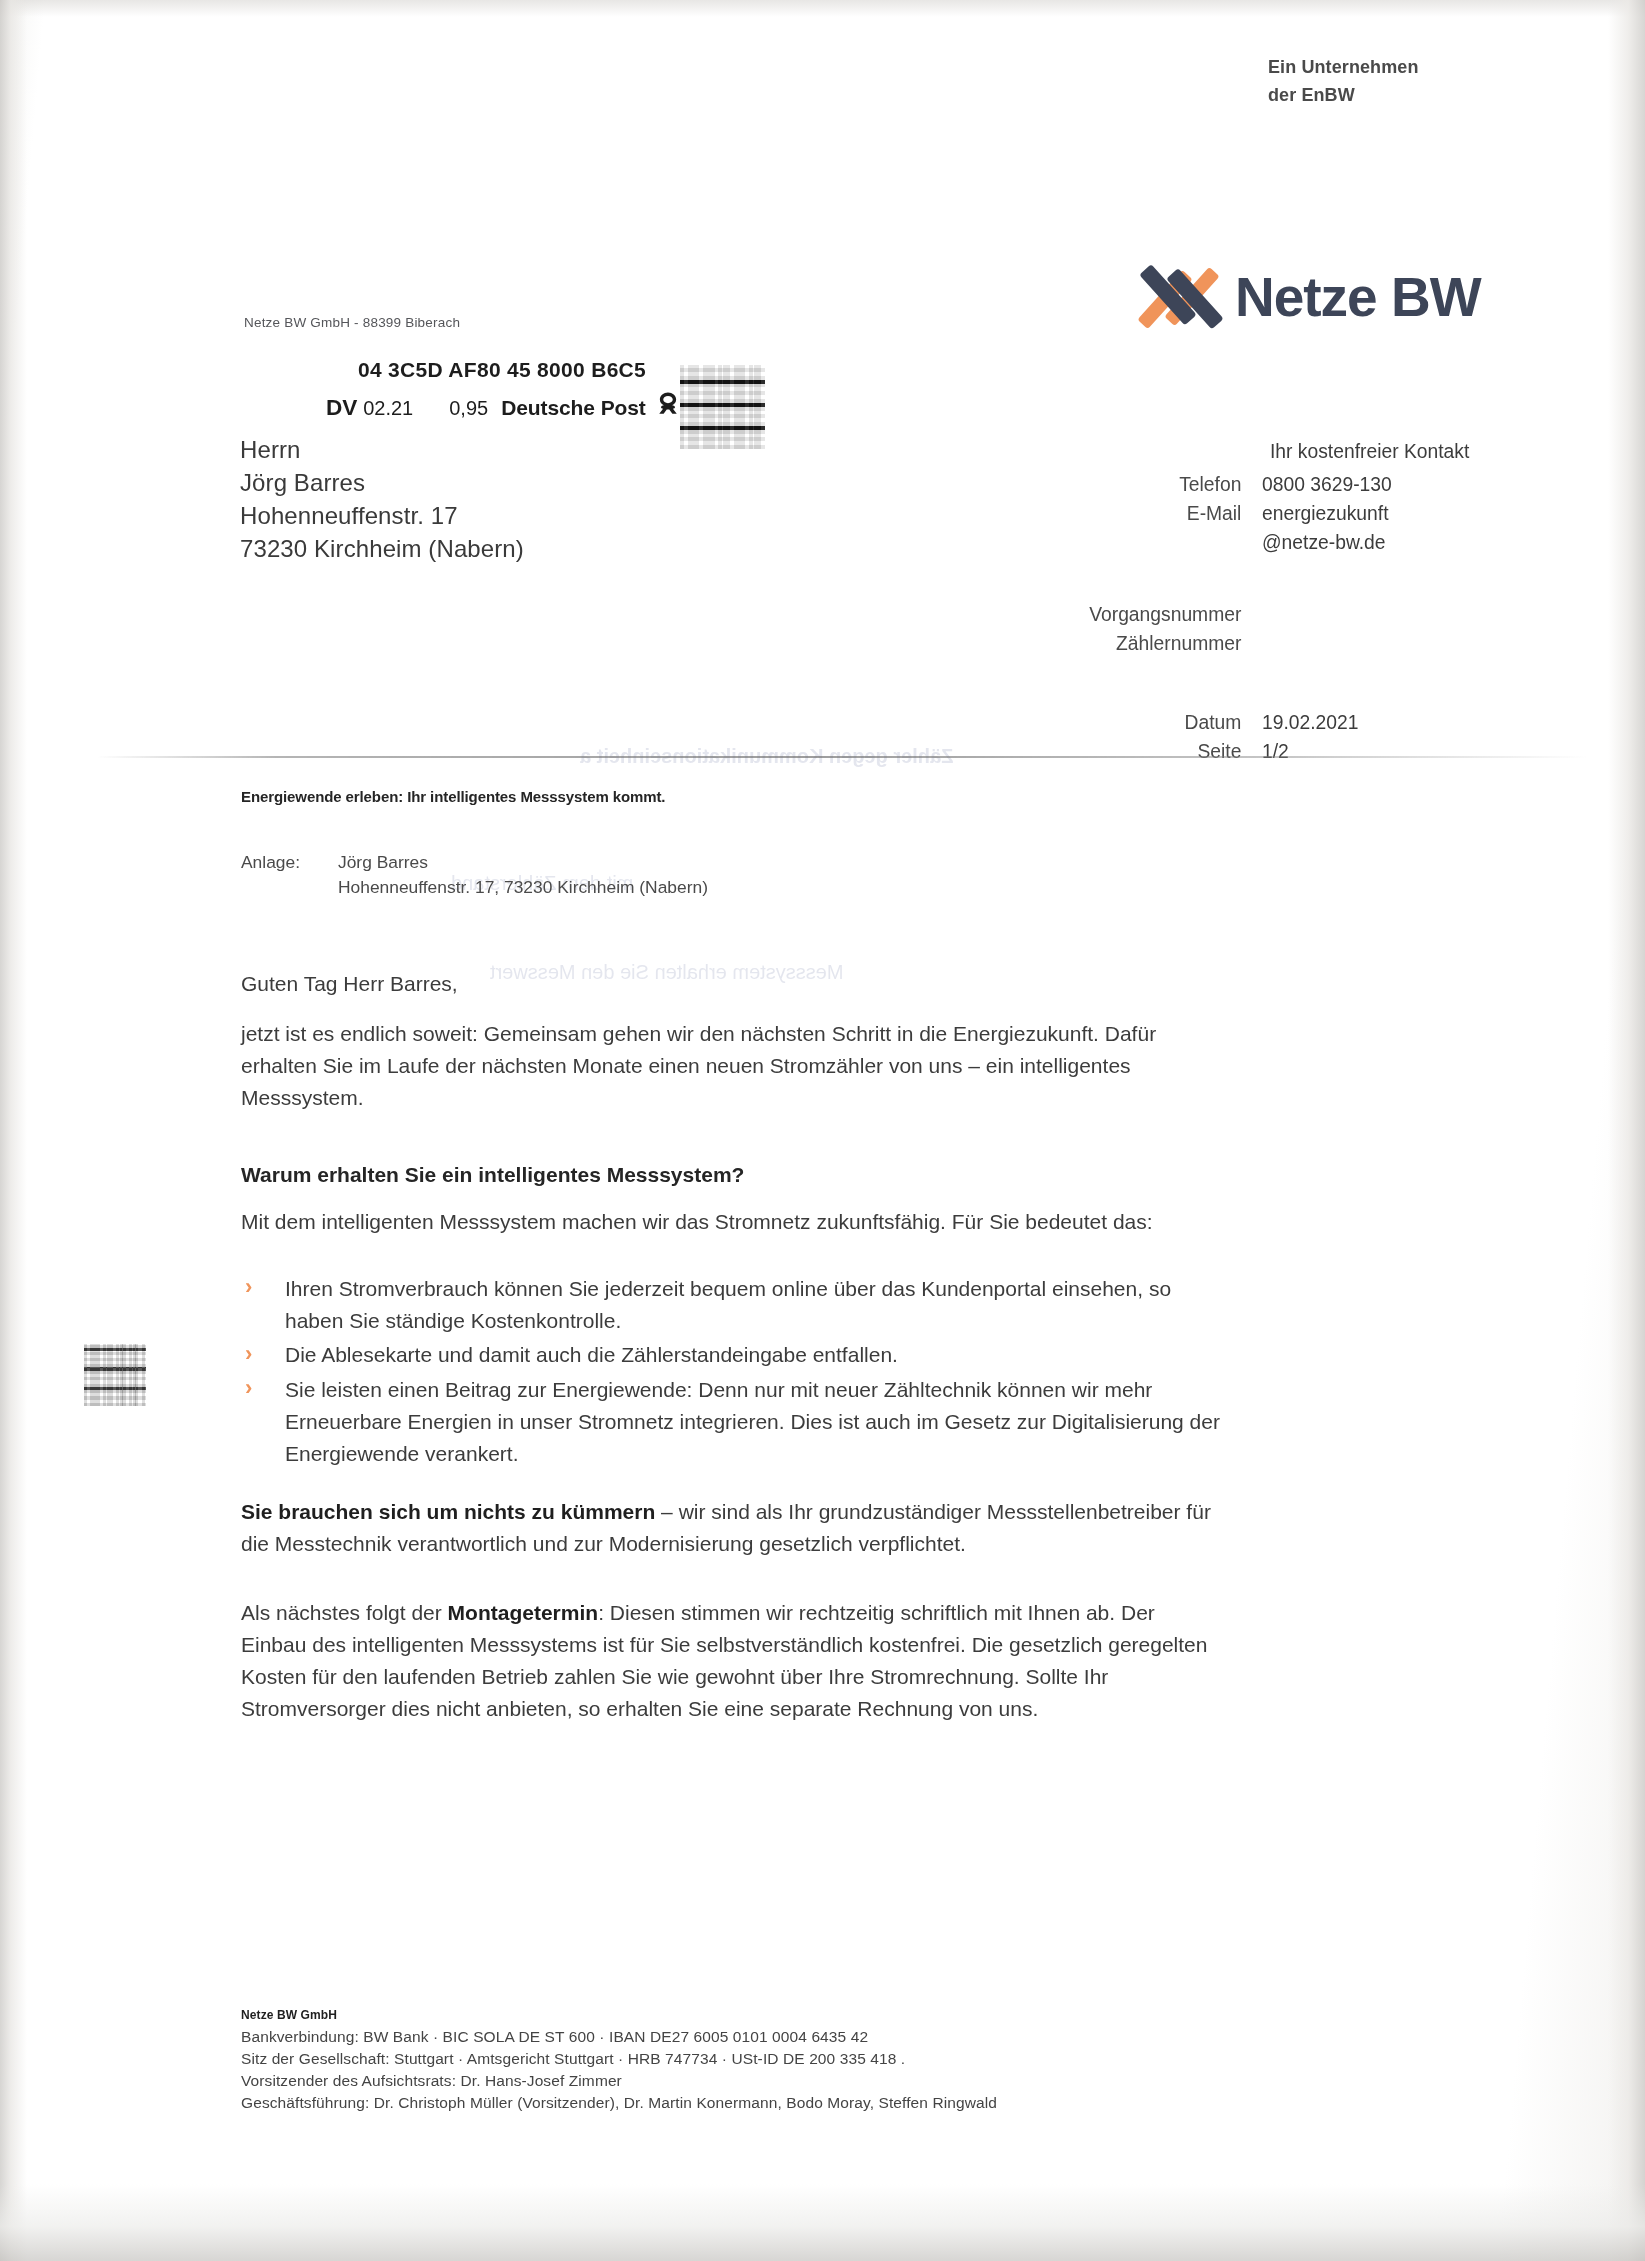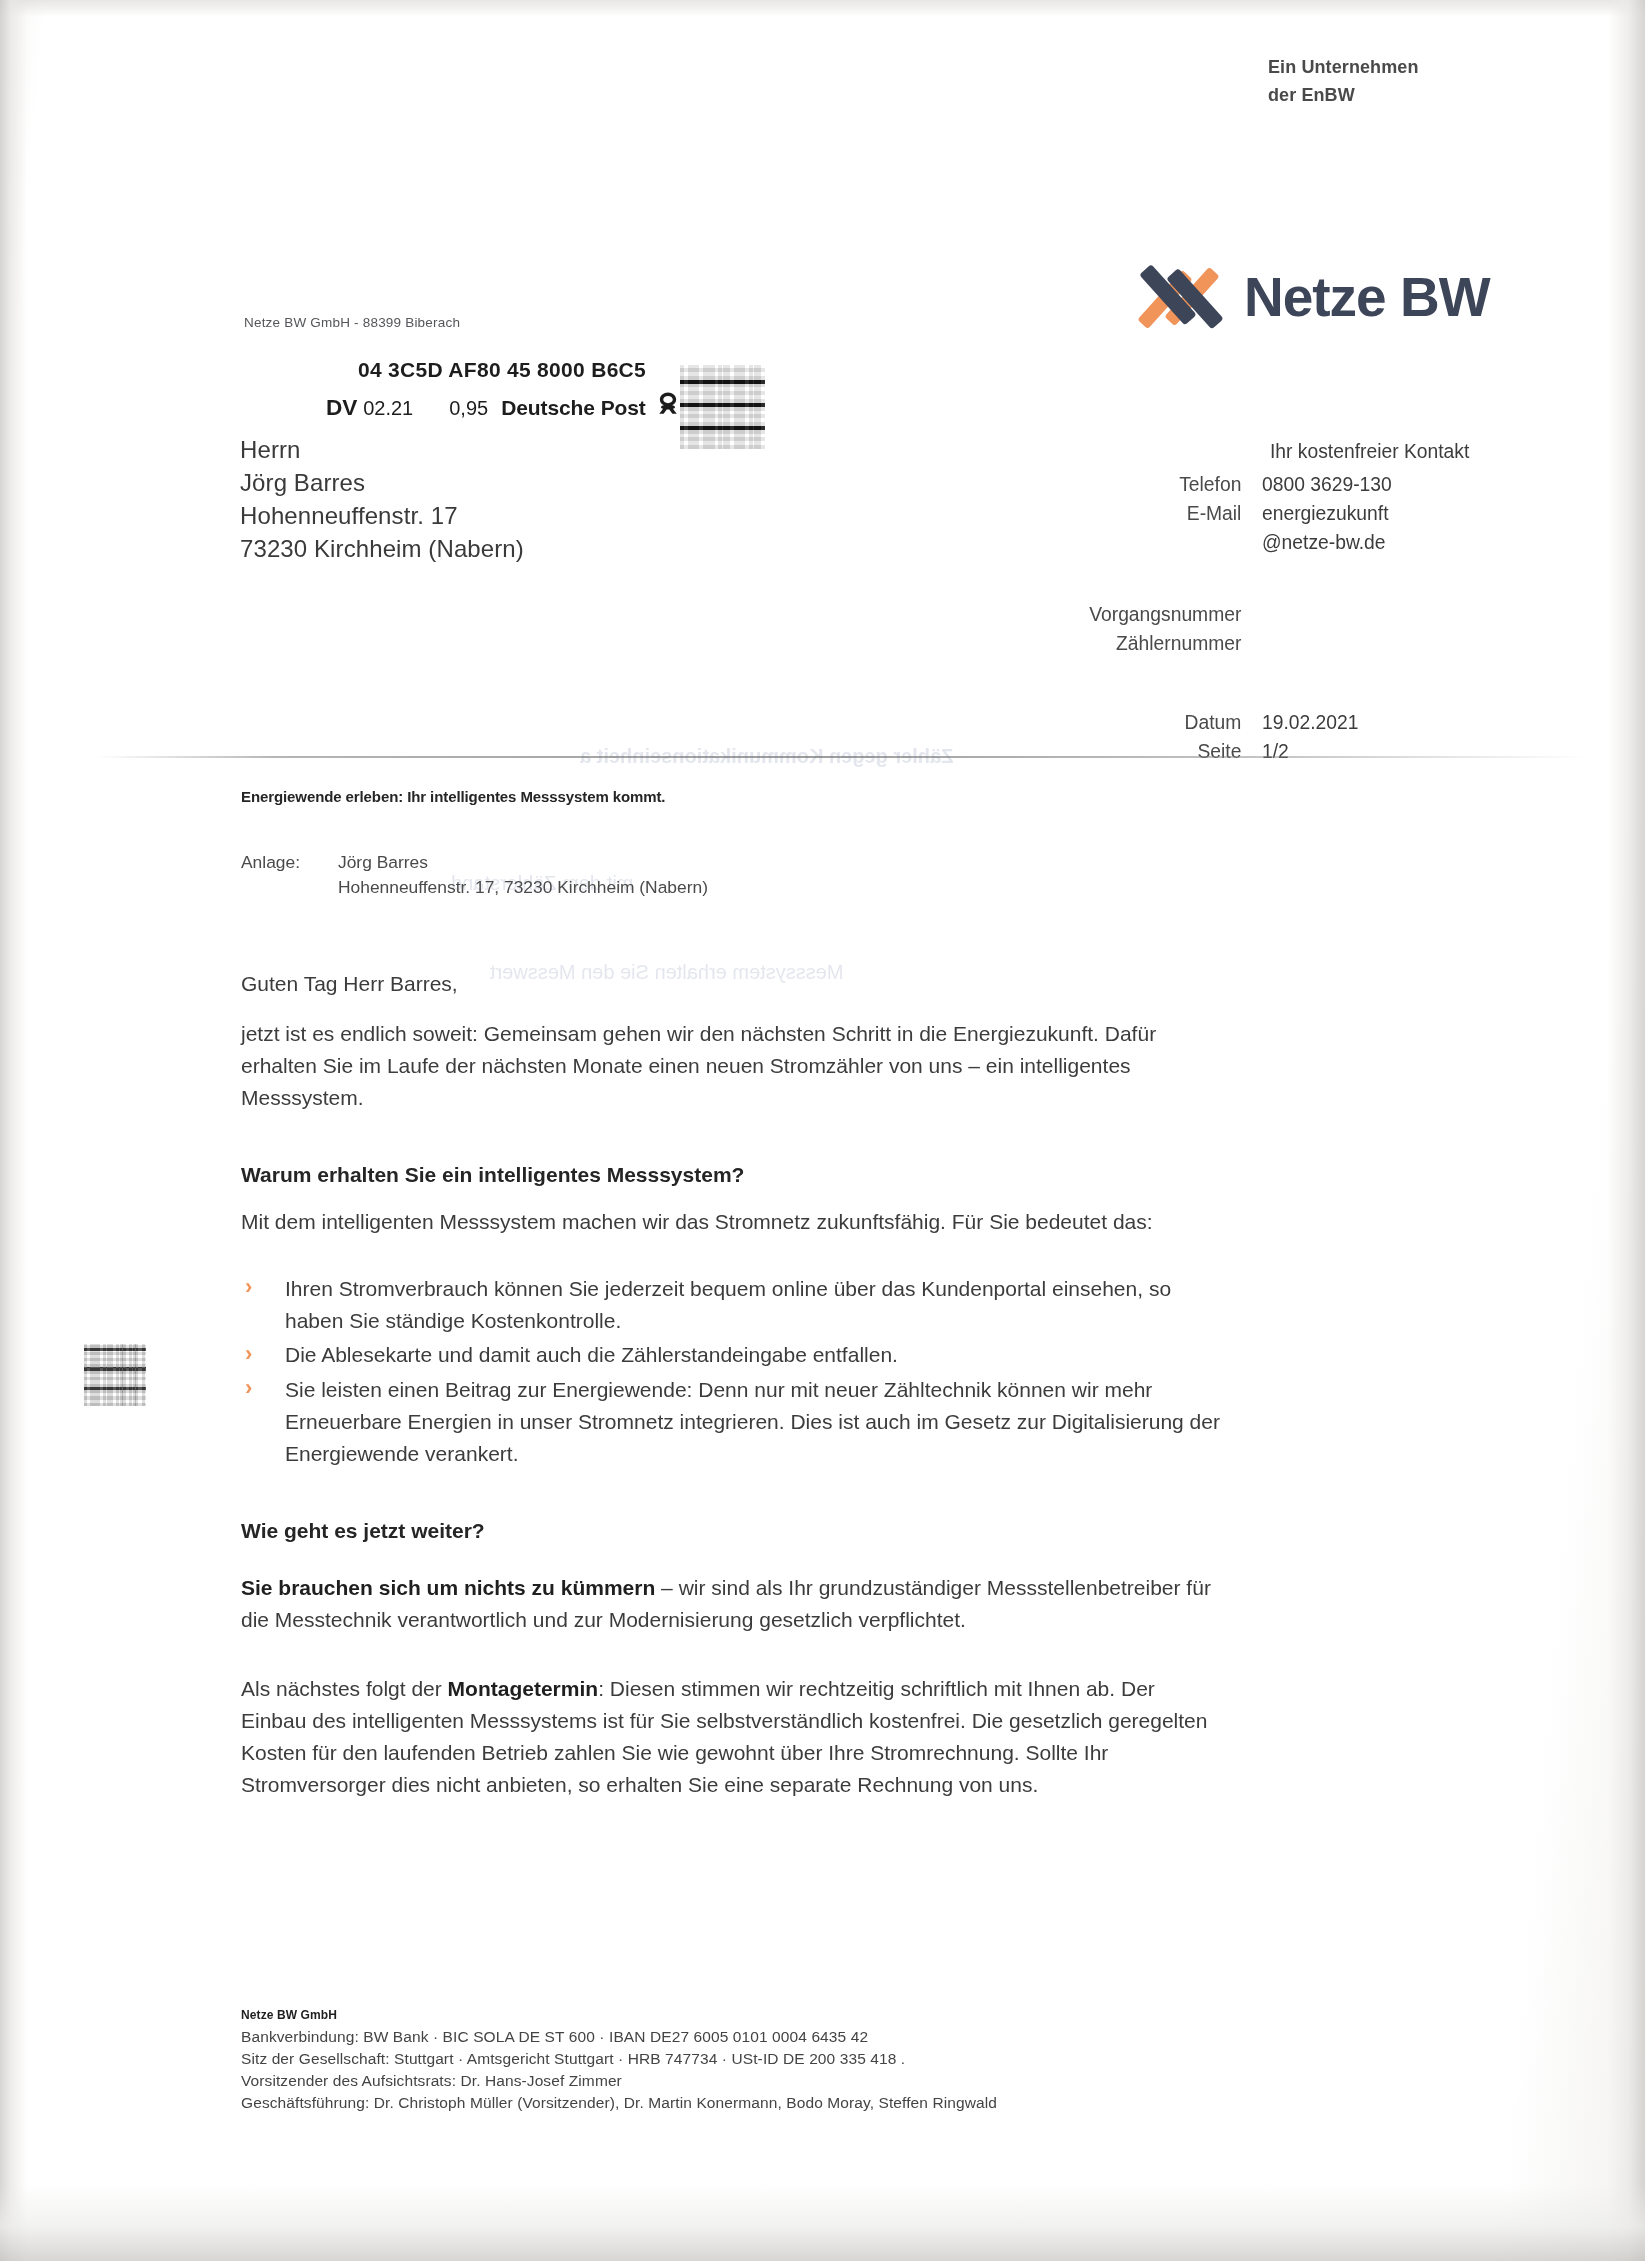--- a/index.html
+++ b/index.html
@@ -92,21 +92,21 @@
     letter-spacing: 0.1px;
   }
 
   
   .logo-wrap {
     position: absolute;
     left: 1148px;
     top: 260px;
     display: flex;
     align-items: center;
-    gap: 21px;
+    gap: 12px;
   }
   .logo-mark {
     position: relative;
     width: 75px;
     height: 75px;
     flex: 0 0 75px;
   }
   .logo-mark i {
     position: absolute;
     display: block;
@@ -433,21 +433,20 @@
 
       <h2 class="sub">Warum erhalten Sie ein intelligentes Messsystem?</h2>
       <p class="para">Mit dem intelligenten Messsystem machen wir das Stromnetz zukunftsfähig. Für Sie bedeutet das:</p>
 
       <ul class="bullets">
         <li><span class="chev">›</span><span>Ihren Stromverbrauch können Sie jederzeit bequem online über das Kundenportal einsehen, so haben Sie ständige Kostenkontrolle.</span></li>
         <li><span class="chev">›</span><span>Die Ablesekarte und damit auch die Zählerstandeingabe entfallen.</span></li>
         <li><span class="chev">›</span><span>Sie leisten einen Beitrag zur Energiewende: Denn nur mit neuer Zähltechnik können wir mehr Erneuerbare Energien in unser Stromnetz integrieren. Dies ist auch im Gesetz zur Digitalisierung der Energiewende verankert.</span></li>
       </ul>
 
-      <h2 class="sub">Wie geht es jetzt weiter?</h2>
       <p class="para tight"><b class="strong">Sie brauchen sich um nichts zu kümmern</b><span> – wir sind als Ihr grundzuständiger Messstellenbetreiber für die Messtechnik verantwortlich und zur Modernisierung gesetzlich verpflichtet.</span></p>
 
       <p class="para" style="margin-top:37px;"><span>Als nächstes folgt der </span><b class="strong">Montagetermin</b><span>: Diesen stimmen wir rechtzeitig schriftlich mit Ihnen ab. Der Einbau des intelligenten Messsystems ist für Sie selbstverständlich kostenfrei. Die gesetzlich geregelten Kosten für den laufenden Betrieb zahlen Sie wie gewohnt über Ihre Stromrechnung. Sollte Ihr Stromversorger dies nicht anbieten, so erhalten Sie eine separate Rechnung von uns.</span></p>
     </div>
 
     <div class="footer">
       <div class="f-name">Netze BW GmbH</div>
       <div>Bankverbindung: BW Bank  ·  BIC SOLA DE ST 600  ·  IBAN DE27 6005 0101 0004 6435 42</div>
       <div>Sitz der Gesellschaft: Stuttgart  ·  Amtsgericht Stuttgart  ·  HRB 747734  ·  USt-ID DE 200 335 418   .</div>
       <div>Vorsitzender des Aufsichtsrats: Dr. Hans-Josef Zimmer</div>

